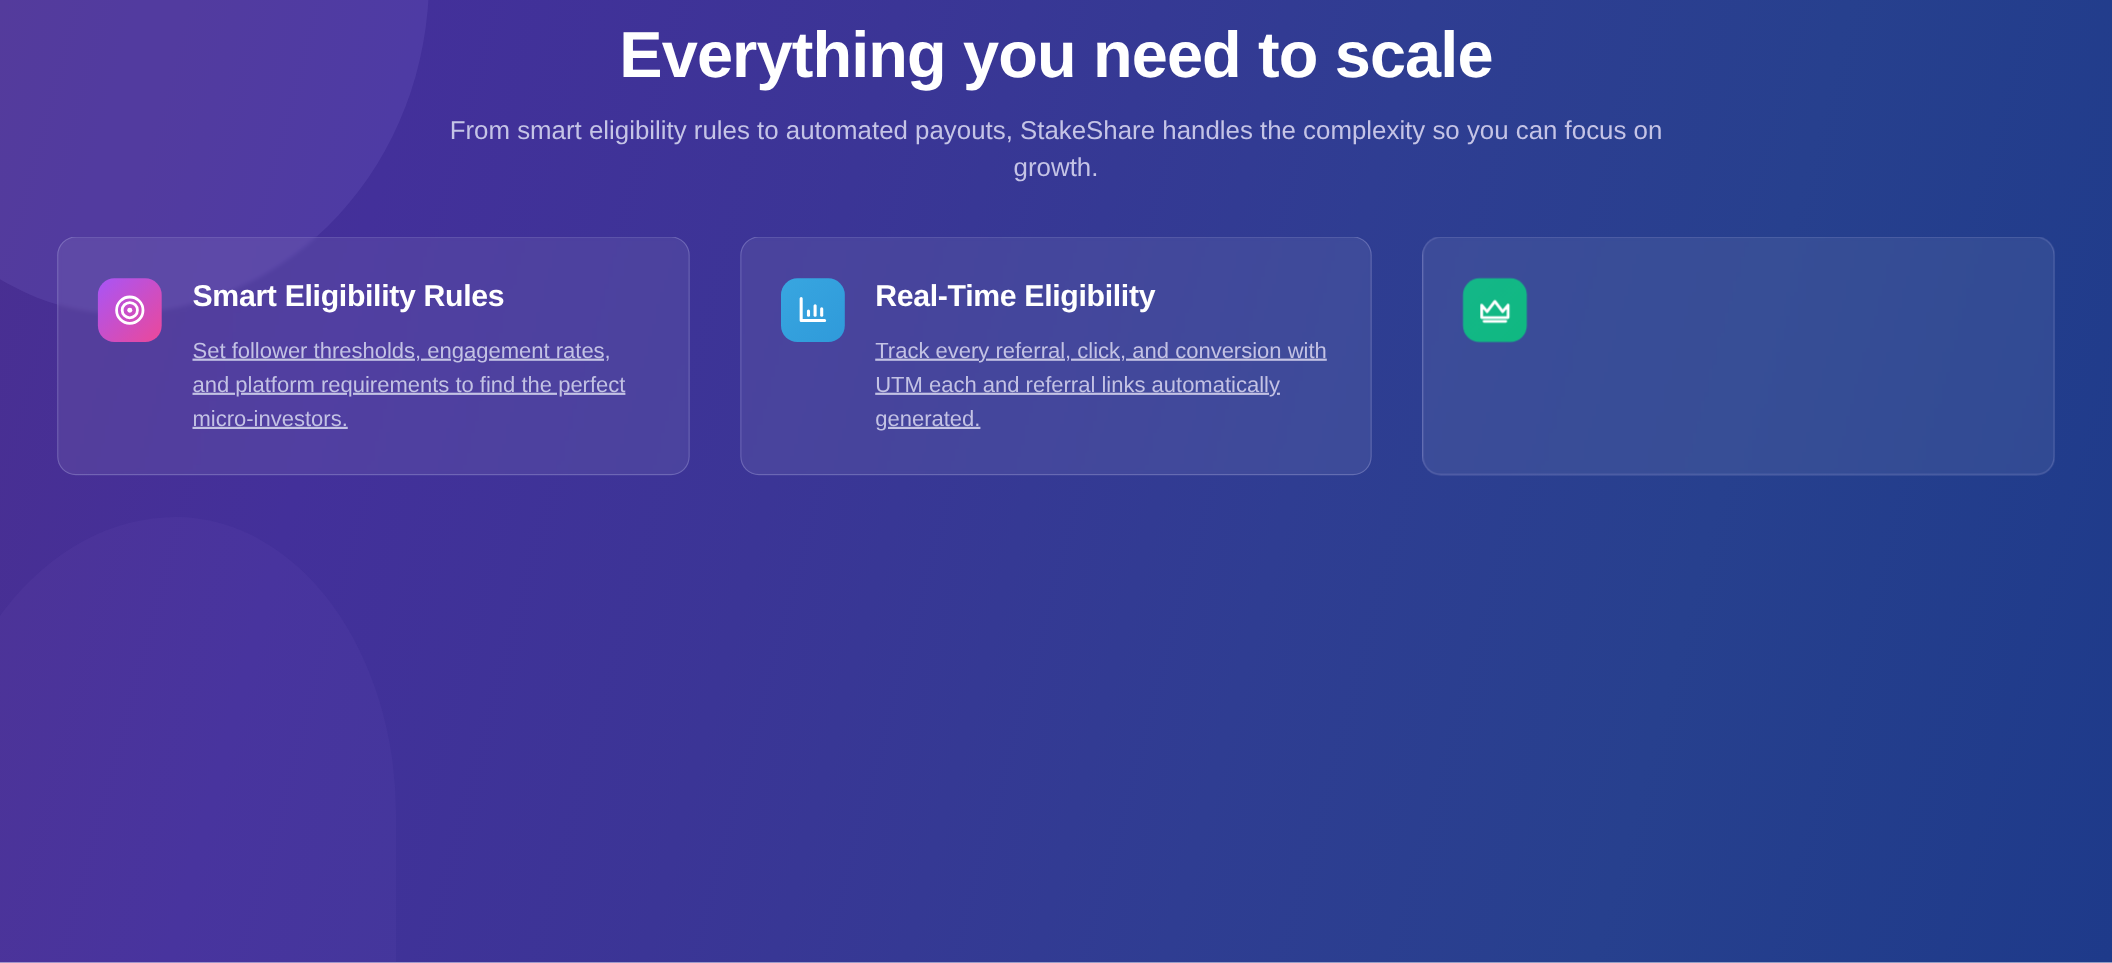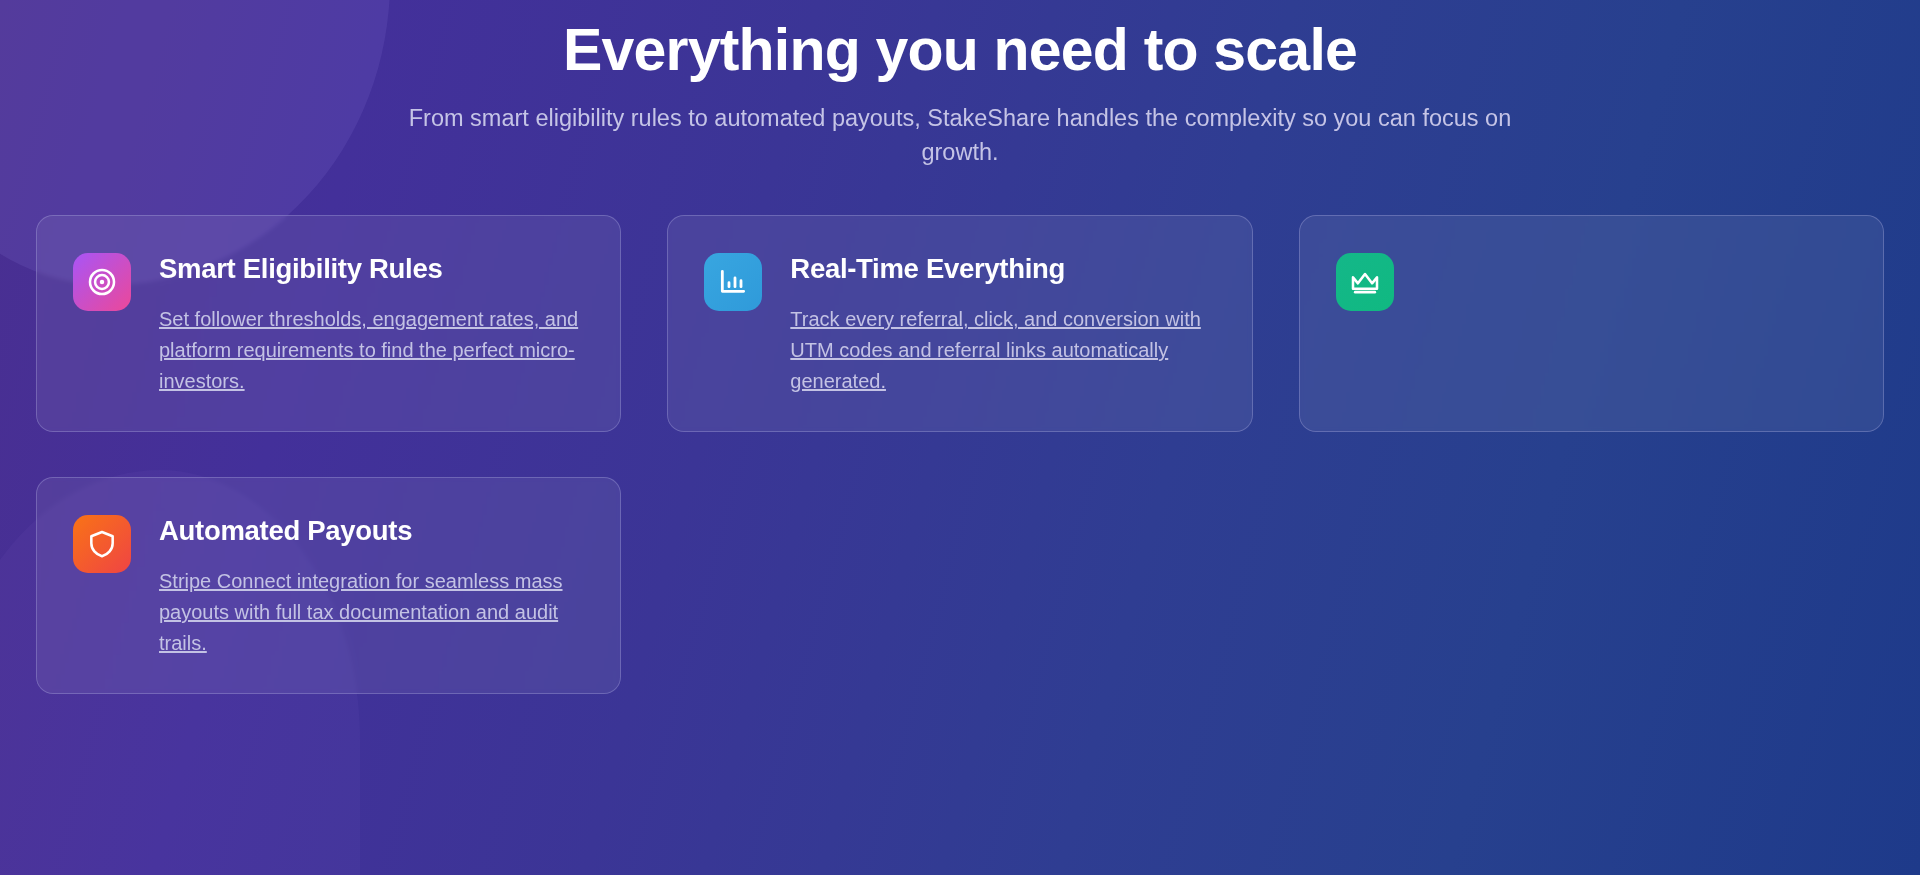--- a/index.html
+++ b/index.html
@@ -45,21 +45,21 @@
     background: rgba(139, 120, 214, 0.07);
     pointer-events: none;
   }
 
   
   .page {
     position: relative;
     z-index: 2;
     width: 1920px;
     height: 875px;
-    padding: 0 36px;
+    padding: 0 52px;
   }
 
   
   .header {
     text-align: center;
     padding-top: 16px;
   }
 
   .headline {
     font-size: 59px;
@@ -172,40 +172,29 @@
     <div class="card">
       <div class="icon-tile tile-chart">
         <svg width="32" height="32" viewBox="0 0 24 24" fill="none" stroke="#ffffff" stroke-width="2.1" stroke-linecap="round" stroke-linejoin="round">
           <path d="M4 4 V19 H20"></path>
           <path d="M9 15.5 V12.5"></path>
           <path d="M13.5 15.5 V9"></path>
           <path d="M18 15.5 V11"></path>
         </svg>
       </div>
       <div class="card-body">
-        <div class="card-title">Real-Time Everything</div>
-        <div class="card-desc">Track every referral, click, and conversion with UTM codes and referral links automatically generated.</div>
+        <div class="card-title">Real-Time Eligibility</div>
+        <div class="card-desc">Track every referral, click, and conversion with UTM each and referral links automatically generated.</div>
       </div>
     </div>
 
     <div class="card">
       <div class="icon-tile tile-crown">
         <svg width="32" height="32" viewBox="0 0 24 24" fill="none" stroke="#ffffff" stroke-width="1.9" stroke-linecap="round" stroke-linejoin="round">
           <path d="M3 8.5 L6.7 13 L12 6 L17.3 13 L21 8.5 V17 H3 Z"></path>
           <path d="M4.6 19.6 H19.4"></path>
         </svg>
       </div>
     </div>
 
-    <div class="card">
-      <div class="icon-tile tile-shield">
-        <svg width="32" height="32" viewBox="0 0 24 24" fill="none" stroke="#ffffff" stroke-width="1.9" stroke-linecap="round" stroke-linejoin="round">
-          <path d="M12 3 L20 6.2 V11.4 C20 16.1 16.6 19.9 12 21.2 C7.4 19.9 4 16.1 4 11.4 V6.2 Z"></path>
-        </svg>
-      </div>
-      <div class="card-body">
-        <div class="card-title">Automated Payouts</div>
-        <div class="card-desc">Stripe Connect integration for seamless mass payouts with full tax documentation and audit trails.</div>
-      </div>
-    </div>
 
   </div>
 </div>
 
 </body></html>

